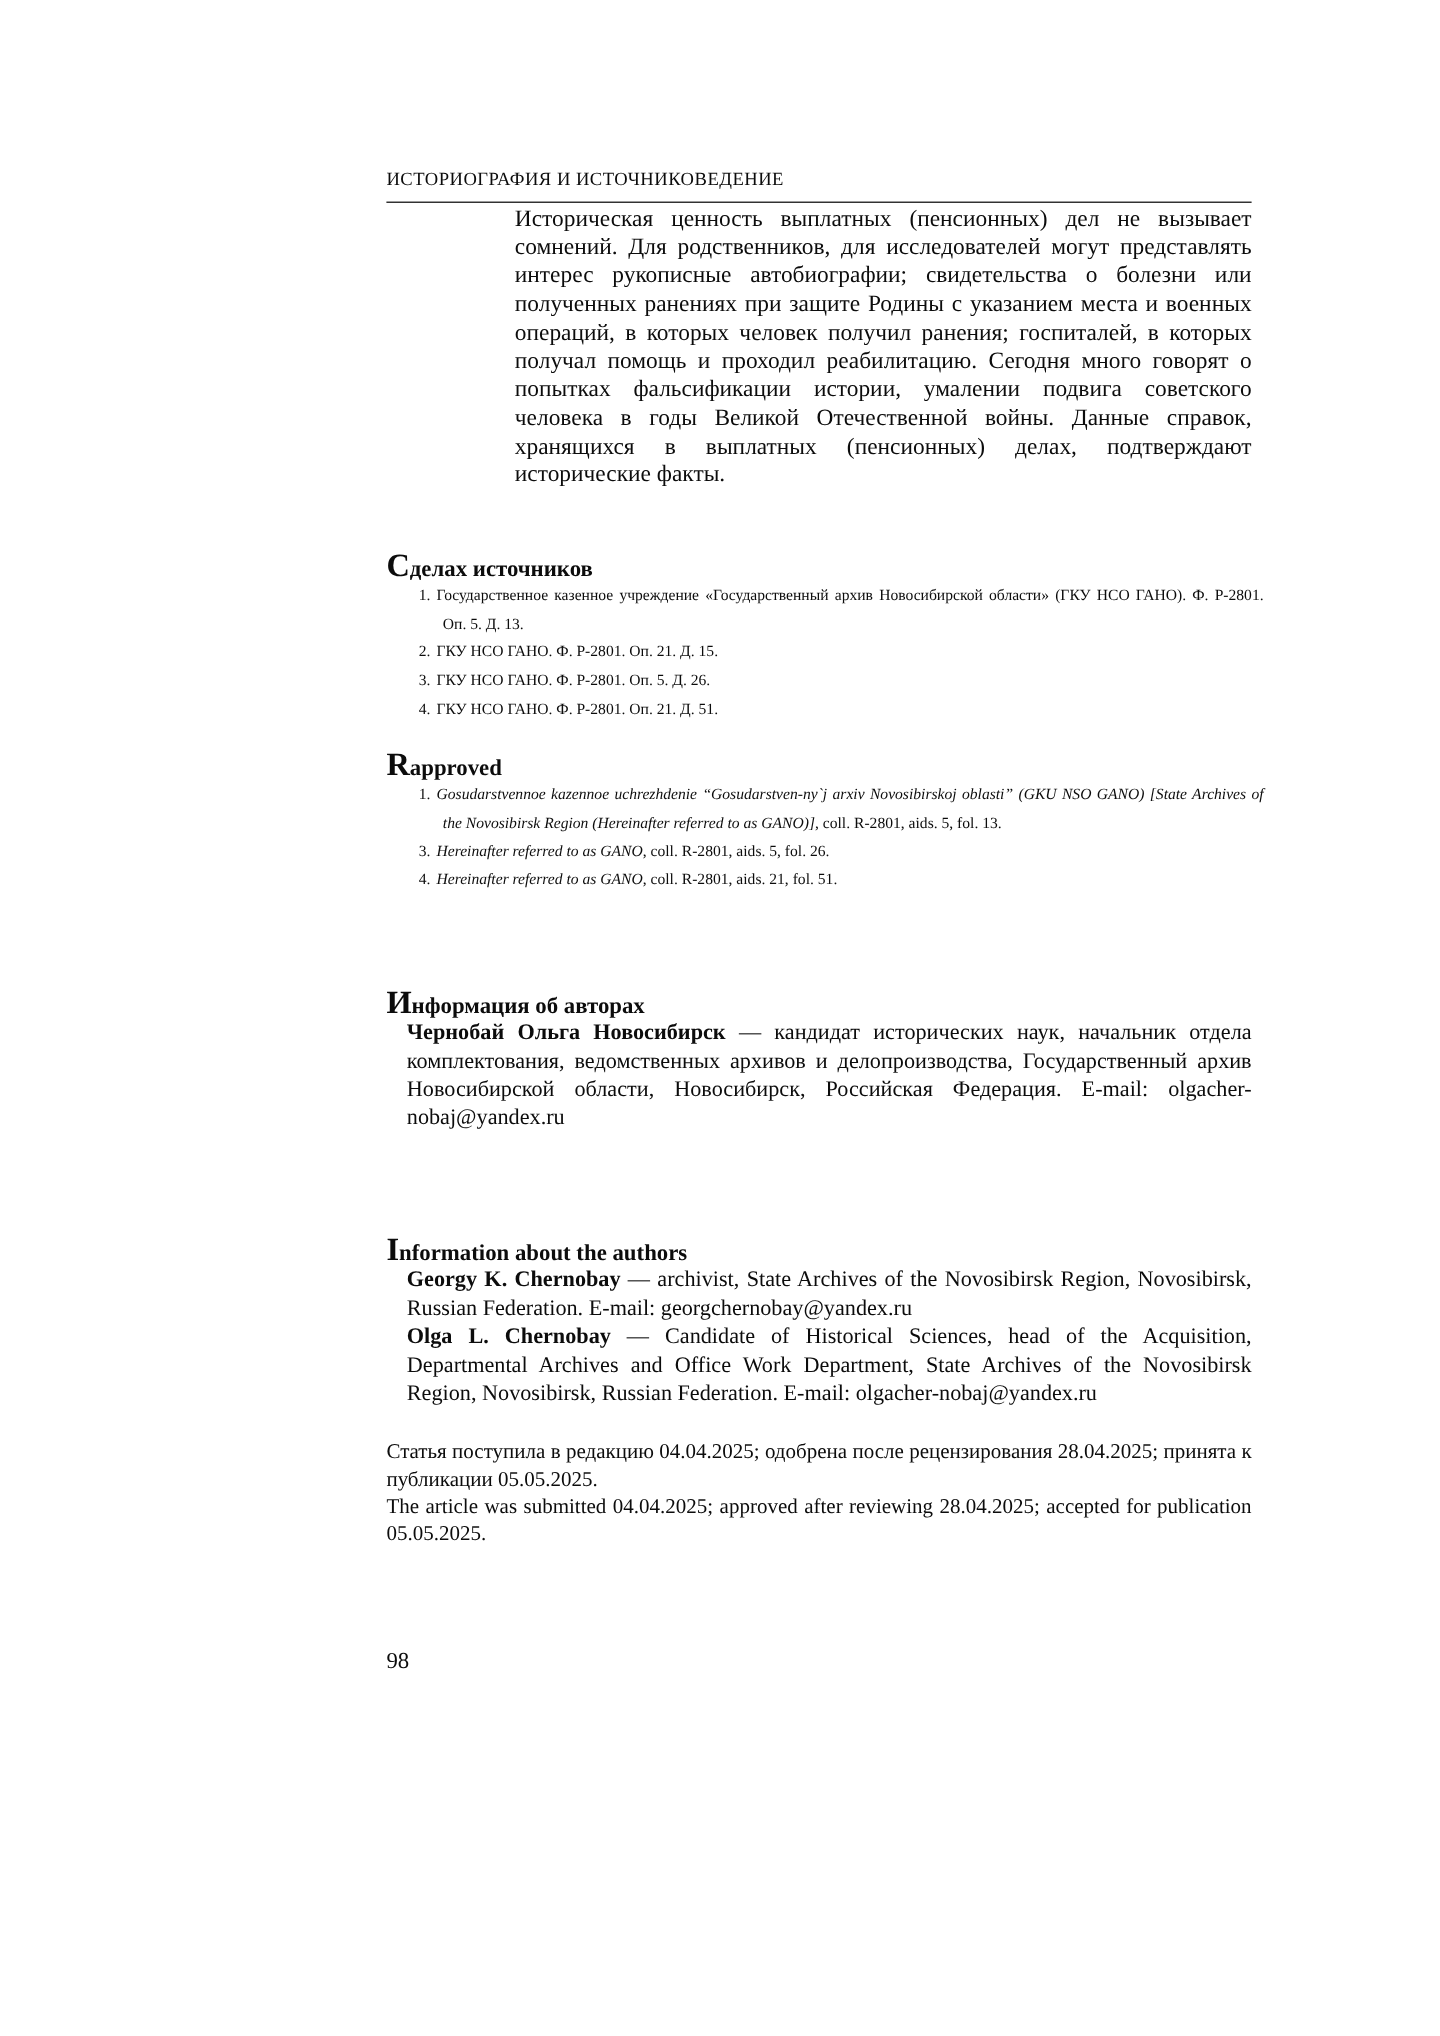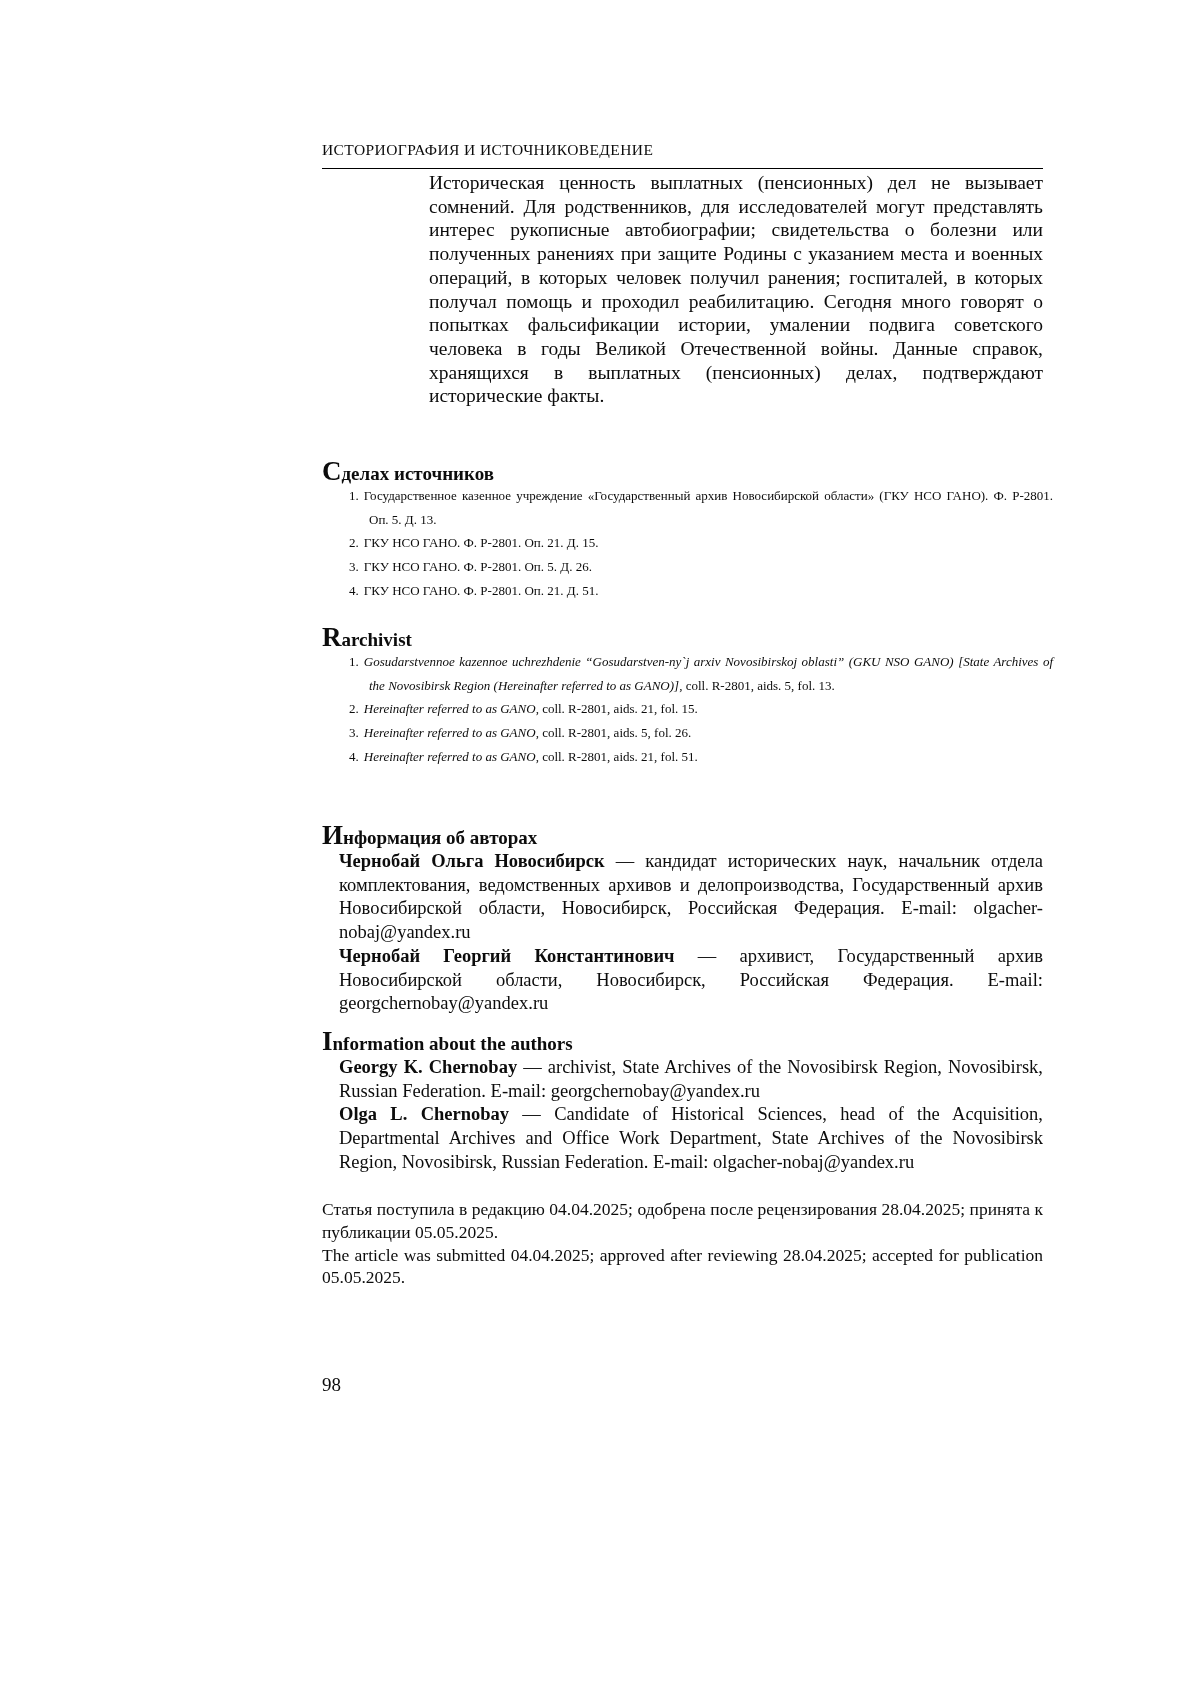--- a/index.html
+++ b/index.html
@@ -87,46 +87,40 @@
   </div>
   <div class="hang">
     <span class="num">3.</span><span>ГКУ НСО ГАНО. Ф. Р-2801. Оп. 5. Д. 26.</span>
   </div>
   <div class="hang">
     <span class="num">4.</span><span>ГКУ НСО ГАНО. Ф. Р-2801. Оп. 21. Д. 51.</span>
   </div>
 </div>
 
 <div class="abs sec" style="top:622px;">
-  <span class="cap">R</span><span>archivist</span>
+  <span class="cap">R</span><span>approved</span>
 </div>
 <div class="abs hang-list" style="top:650px;">
   <div class="hang">
     <span class="num">1.</span><span class="ital">Gosudarstvennoe kazennoe uchrezhdenie “Gosudarstven-ny`j arxiv Novosibirskoj oblasti” (GKU NSO GANO) [State Archives of the Novosibirsk Region (Hereinafter referred to as GANO)]</span><span>, coll. R-2801, aids. 5, fol. 13.</span>
-  </div>
-  <div class="hang">
-    <span class="num">2.</span><span class="ital">Hereinafter referred to as GANO</span><span>, coll. R-2801, aids. 21, fol. 15.</span>
   </div>
   <div class="hang">
     <span class="num">3.</span><span class="ital">Hereinafter referred to as GANO</span><span>, coll. R-2801, aids. 5, fol. 26.</span>
   </div>
   <div class="hang">
     <span class="num">4.</span><span class="ital">Hereinafter referred to as GANO</span><span>, coll. R-2801, aids. 21, fol. 51.</span>
   </div>
 </div>
 
 <div class="abs sec" style="top:820px;">
   <span class="cap">И</span><span>нформация об авторах</span>
 </div>
 <div class="abs authors" style="top:850px;">
   <div class="entry">
     <span class="name">Чернобай Ольга Новосибирск</span><span> — кандидат исторических наук, начальник отдела комплектования, ведомственных архивов и делопроизводства, Государственный архив Новосибирской области, Новосибирск, Российская Федерация. E-mail: olgacher-nobaj@yandex.ru</span>
-  </div>
-  <div class="entry">
-    <span class="name">Чернобай Георгий Константинович</span><span> — архивист, Государственный архив Новосибирской области, Новосибирск, Российская Федерация. E-mail: georgchernobay@yandex.ru</span>
   </div>
 </div>
 
 <div class="abs sec" style="top:1026px;">
   <span class="cap">I</span><span>nformation about the authors</span>
 </div>
 <div class="abs authors" style="top:1056px;">
   <div class="entry">
     <span class="name">Georgy K. Chernobay</span><span> — archivist, State Archives of the Novosibirsk Region, Novosibirsk, Russian Federation. E-mail: georgchernobay@yandex.ru</span>
   </div>

